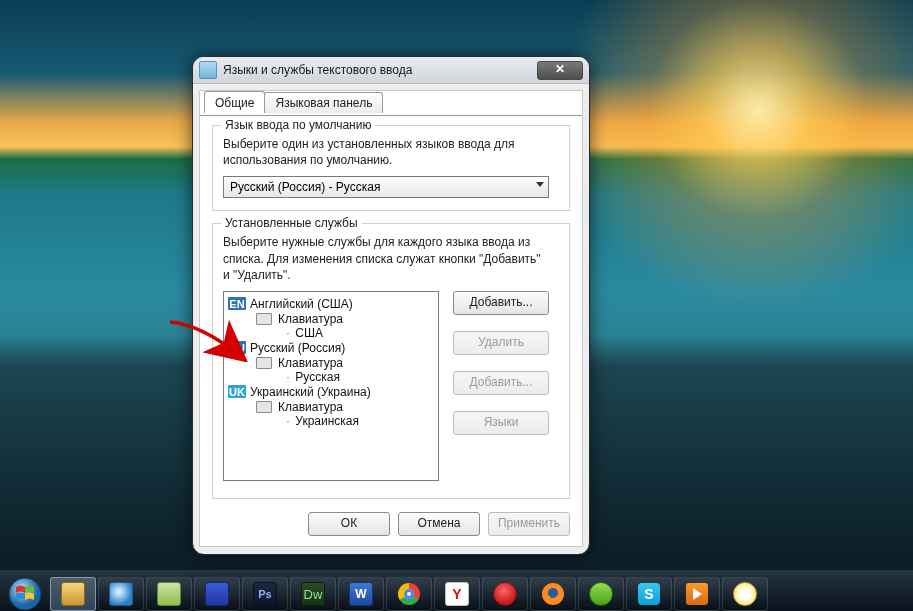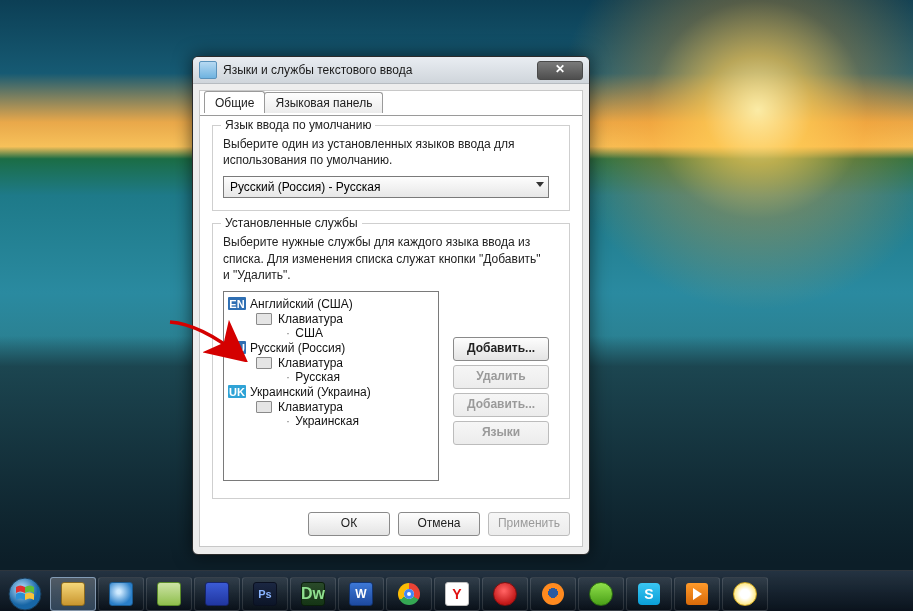--- a/index.html
+++ b/index.html
@@ -30,21 +30,21 @@
   
   .win {
     position: absolute;
     left: 192px;
     top: 56px;
     width: 396px;
     height: 497px;
     border: 1px solid #2b2b2b;
     background: linear-gradient(#ededed,#ededed);
     box-shadow: 0 0 18px rgba(0,0,0,0.6);
-    border-radius: 6px;
+    border-radius: 12px;
     overflow: hidden;
   }
   .win-titlebar {
     height: 26px;
     background: linear-gradient(#e9edf2,#cfd5db);
     border-bottom: 1px solid #b6bbc0;
     display: flex;
     align-items: center;
     padding: 0 6px;
     position: relative;
@@ -186,24 +186,22 @@
     background:#e5e5e5;border:1px solid #8a8a8a;border-radius:1px;
   }
   .tree .leaf {
     padding-left:58px;
   }
   .tree-dots::before {
     content:"·"; color:#777; margin-right:2px;
   }
 
   .side-buttons {
-    display:flex; flex-direction:column; gap:4px;
+    display:flex; flex-direction:column; gap:16px;
     width:96px;
-    margin-top:46px;
-    font-weight:bold;
   }
   .btn {
     height:22px;
     border:1px solid #8a8a8a;
     background:linear-gradient(#fdfdfd,#e4e4e4);
     border-radius:3px;
     font-size:12px;
     color:#222;
     text-align:center;
     line-height:20px;
@@ -260,21 +258,21 @@
     background:linear-gradient(rgba(255,255,255,0.08),rgba(0,0,0,0.15));
     display:flex; align-items:center; justify-content:center;
     cursor:pointer;
   }
   .tb-icon { width:22px; height:22px; border-radius:3px; }
   .explorer { background:linear-gradient(#f5d77a,#c9962f); border:1px solid #8a6a20;}
   .ie       { background:radial-gradient(circle at 40% 40%, #cfeaff 10%, #2a7fc9 70%); border:1px solid #1a5a90;}
   .notepad  { background:linear-gradient(#cde3a6,#8fbf4d); border:1px solid #5a8a2a;}
   .save     { background:linear-gradient(#3b5bd6,#2036a0); border:1px solid #16246a;}
   .ps       { background:linear-gradient(#1b2742,#0c1528); color:#8ab4ff; font-weight:bold; font-size:11px; border:1px solid #0a1020;}
-  .dw       { background:linear-gradient(#2a4a2a,#153515); color:#8fe08f; font-weight:bold; font-size:16px; border:1px solid #0a1f0a;}
+  .dw       { background:linear-gradient(#2a4a2a,#153515); color:#8fe08f; font-weight:normal; font-size:13px; border:1px solid #0a1f0a;}
   .word     { background:linear-gradient(#3d78d6,#1d4aa0); color:#fff; font-weight:bold; font-size:12px; border:1px solid #123470;}
   .chrome   { background:conic-gradient(#ea4335 0 33%, #34a853 33% 66%, #fbbc05 66% 100%); border-radius:50%; position:relative;}
   .chrome::after { content:""; position:absolute; inset:6px; background:#fff; border-radius:50%; box-shadow: inset 0 0 0 3px #4285f4;}
   .yandex   { background:#fff; border:1px solid #c0c0c0; color:#e01010; font-weight:bold; font-size:14px;}
   .opera    { background:radial-gradient(circle at 45% 35%, #ff6060 5%, #c11818 70%); border-radius:50%; border:1px solid #7a0f0f;}
   .firefox  { background:radial-gradient(circle at 50% 45%, #2a5aa0 30%, #ff8a1f 31% 80%, #d84a0a 100%); border-radius:50%; }
   .icq      { background:linear-gradient(#8fe04a,#4aa018); border-radius:50%; border:1px solid #2a6a10;}
   .skype    { background:linear-gradient(#3ac6f2,#0a9fd8); border-radius:4px; color:#fff; font-weight:bold; font-size:14px;}
   .wmp      { background:linear-gradient(#ff9a2a,#d86a0a); border-radius:3px; position:relative;}
   .wmp::after{content:""; position:absolute; left:7px; top:5px; border-left:9px solid #fff; border-top:6px solid transparent; border-bottom:6px solid transparent;}

